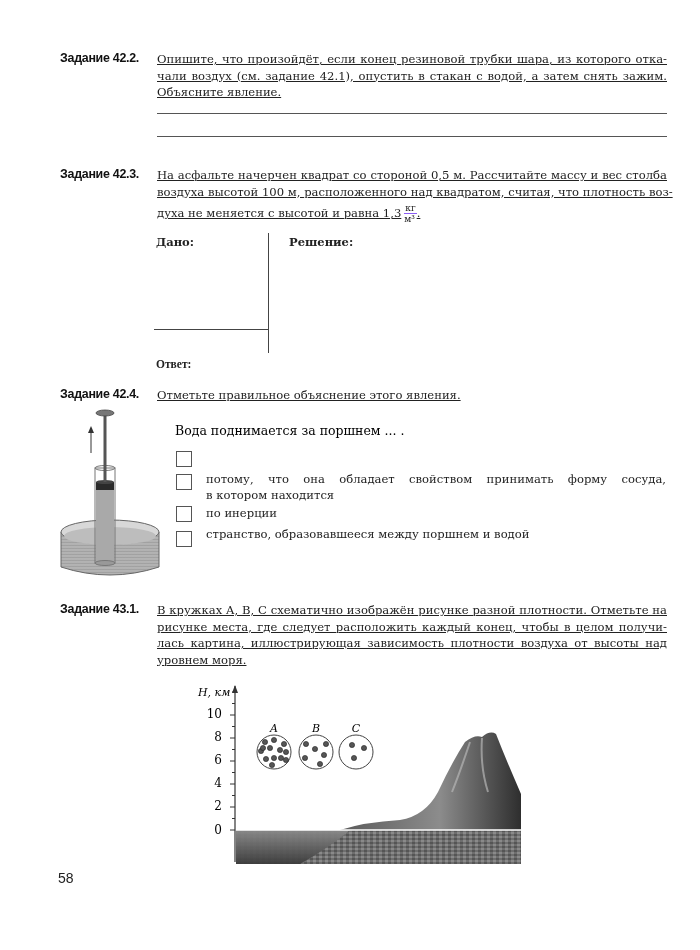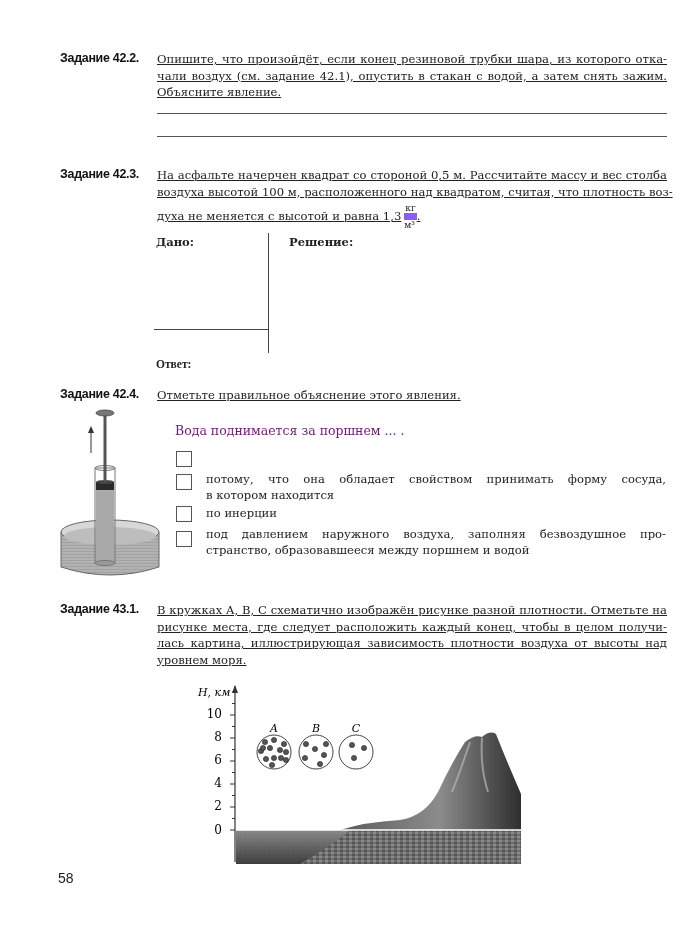--- a/index.html
+++ b/index.html
@@ -8,21 +8,21 @@
   .task-label { position:absolute; left:60px; font-family:"Liberation Sans", sans-serif; font-weight:bold;
                 font-size:13.5px; letter-spacing:-0.3px; transform:scaleX(0.92); transform-origin:left top; color:#111; }
   .para { position:absolute; left:157px; width:510px; font-size:11.6px; line-height:16.5px; text-align:justify; color:#222; }
   .para .ln { display:block; text-align:justify; text-align-last:justify; white-space:nowrap;text-decoration:underline; }
   .para .ln.last { text-align-last:left; }
   .answer-line { position:absolute; left:157px; width:510px; height:0; border-top:1.2px solid #555; }
   .bold-label { position:absolute; font-weight:bold; font-size:11.5px; color:#222; }
   .vline { position:absolute; width:0; border-left:1.2px solid #444; }
   .hline { position:absolute; height:0; border-top:1.2px solid #444; }
   .frac { display:inline-block; vertical-align:middle; text-align:center; font-size:9px; line-height:10px; margin-left:3px; }
-  .frac .num { display:block; border-bottom:7px solid #8b5cf6; padding:0 1px; }
+  .frac .num { display:block; border-bottom:1px solid #8b5cf6; padding:0 1px; }
   .frac .den { display:block; }
   .opt-row { position:absolute; left:176px; width:490px; }
   .checkbox { position:absolute; left:0; top:0; width:14px; height:14px; border:1.3px solid #555; background:#fff; }
   .opt-text { position:absolute; left:30px; width:460px; font-size:11.6px; line-height:16px; color:#222; }
   .opt-text .ln { display:block; text-align:justify; text-align-last:justify; white-space:nowrap; }
   .opt-text .ln.last { text-align-last:left; }
   .page-num { position:absolute; left:58px; top:870px; font-family:"Liberation Sans", sans-serif; font-size:14px; color:#222; }
   svg text { font-family:"DejaVu Serif", serif; }
 </style>
 </head>
@@ -49,42 +49,41 @@
 <div class="vline" style="left:268px; top:233px; height:120px;"></div>
 <div class="hline" style="left:154px; top:329px; width:115px;"></div>
 <div class="bold-label" style="left:156px; top:358px;font-family:Liberation Serif, serif;">Ответ:</div>
 <div style="position:absolute; left:156px; top:250px; width:108px; height:76px;"></div>
 <div style="position:absolute; left:280px; top:252px; width:385px; height:100px;"></div>
 
 <div class="task-label" style="top:386px;">Задание 42.4.</div>
 <div class="para" style="top:387px;">
   <span class="ln last">Отметьте правильное объяснение этого явления.</span>
 </div>
-<div style="position:absolute; left:175px; top:423px; font-size:12.5px; color:#701a75;">Вода поднимается за поршнем ... .</div>
+<div style="position:absolute; left:175px; top:423px; font-size:12.5px; color:#000000;">Вода поднимается за поршнем ... .</div>
 
 <div class="opt-row" style="top:451px; height:18px;">
   <div class="checkbox"></div>
 </div>
 <div class="opt-row" style="top:474px; height:34px;">
   <div class="checkbox"></div>
   <div class="opt-text" style="top:-3px;">
     <span class="ln">потому, что она обладает свойством принимать форму сосуда,</span>
     <span class="ln last">в котором находится</span>
   </div>
 </div>
 <div class="opt-row" style="top:506px; height:18px;">
   <div class="checkbox"></div>
   <div class="opt-text" style="top:-1px;">
     <span class="ln last">по инерции</span>
   </div>
 </div>
 <div class="opt-row" style="top:531px; height:34px;">
   <div class="checkbox"></div>
   <div class="opt-text" style="top:-5px;">
-    <span class="ln">под давлением наружного воздуха, заполняя безвоздушное про-</span>
     <span class="ln last">странство, образовавшееся между поршнем и водой</span>
   </div>
 </div>
 
 <svg style="position:absolute; left:55px; top:405px;" width="110" height="180" viewBox="0 0 110 180">
   <defs>
     <linearGradient id="waterG" x1="0" y1="0" x2="0" y2="1">
       <stop offset="0" stop-color="#c9c9c9"></stop>
         <stop offset="1" stop-color="#9a9a9a"></stop>
     </linearGradient>

